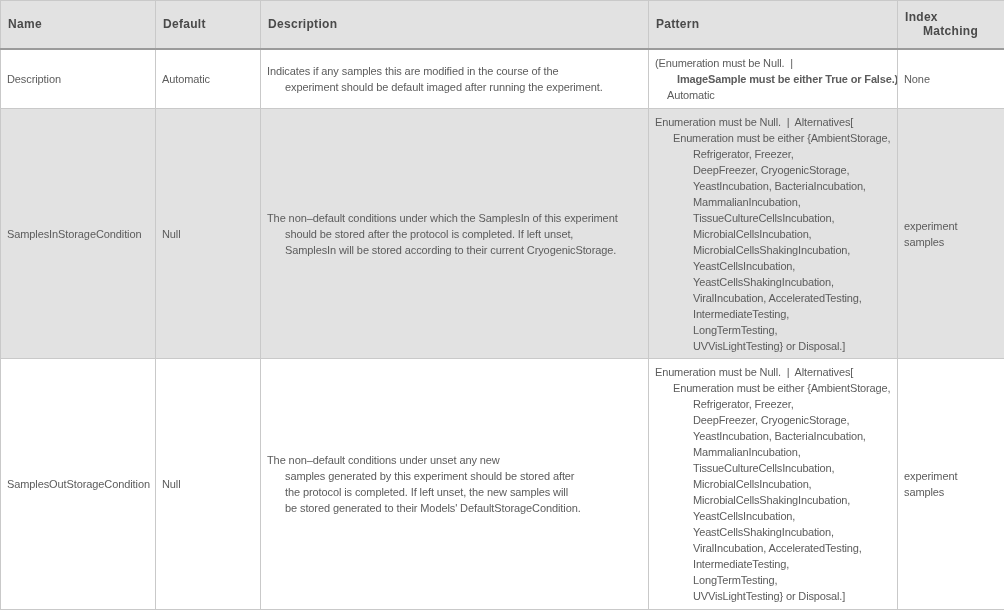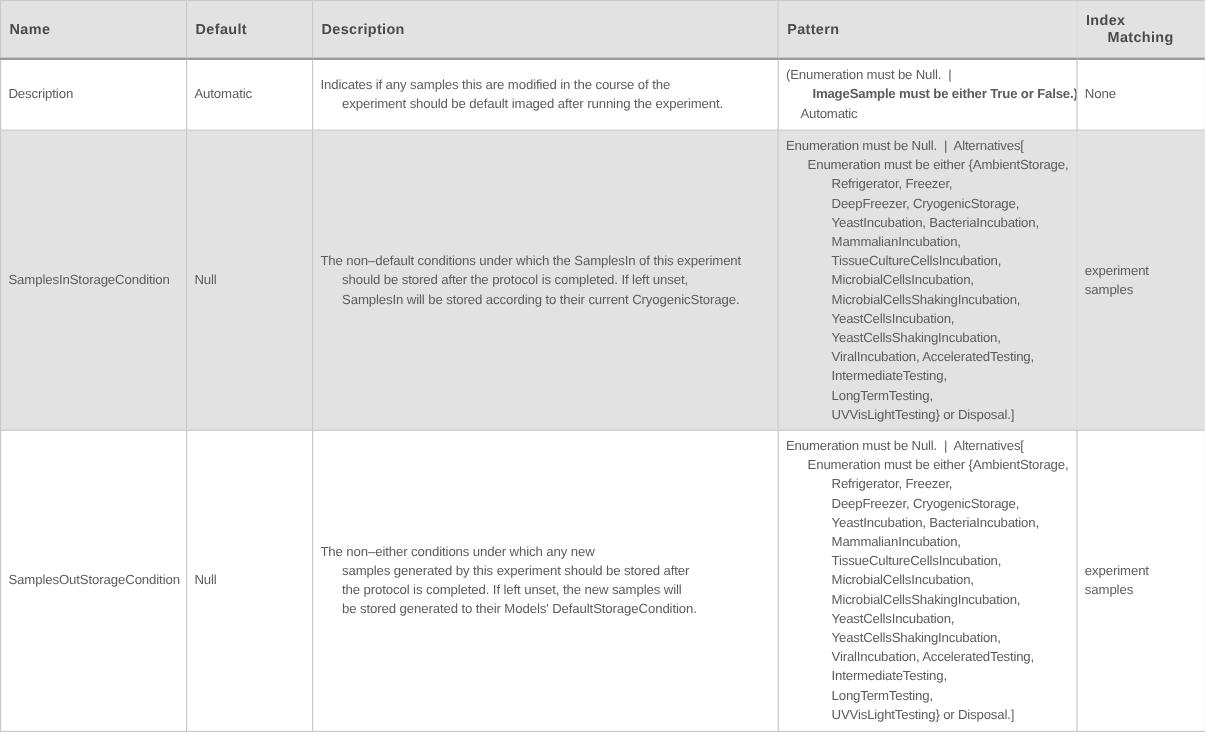--- a/index.html
+++ b/index.html
@@ -113,21 +113,21 @@
           <div class="line ind3">IntermediateTesting,</div>
           <div class="line ind3">LongTermTesting,</div>
           <div class="line ind3">UVVisLightTesting} or Disposal.]</div>
         </td>
     <td data-field="index_matching">experiment samples</td>
   </tr>
       <tr>
     <td data-field="name">SamplesOutStorageCondition</td>
     <td data-field="default">Null</td>
     <td data-field="description">
-          <div class="line ind0">The non–either conditions under which any new</div>
+          <div class="line ind0">The non–default conditions under unset any new</div>
           <div class="line ind2">samples generated by this experiment should be stored after</div>
           <div class="line ind2">the protocol is completed. If left unset, the new samples will</div>
           <div class="line ind2">be stored generated to their Models' DefaultStorageCondition.</div>
         </td>
     <td data-field="pattern">
           <div class="line ind0">Enumeration must be Null.  |  Alternatives[</div>
           <div class="line ind2">Enumeration must be either {AmbientStorage,</div>
           <div class="line ind3">Refrigerator, Freezer,</div>
           <div class="line ind3">DeepFreezer, CryogenicStorage,</div>
           <div class="line ind3">YeastIncubation, BacteriaIncubation,</div>

